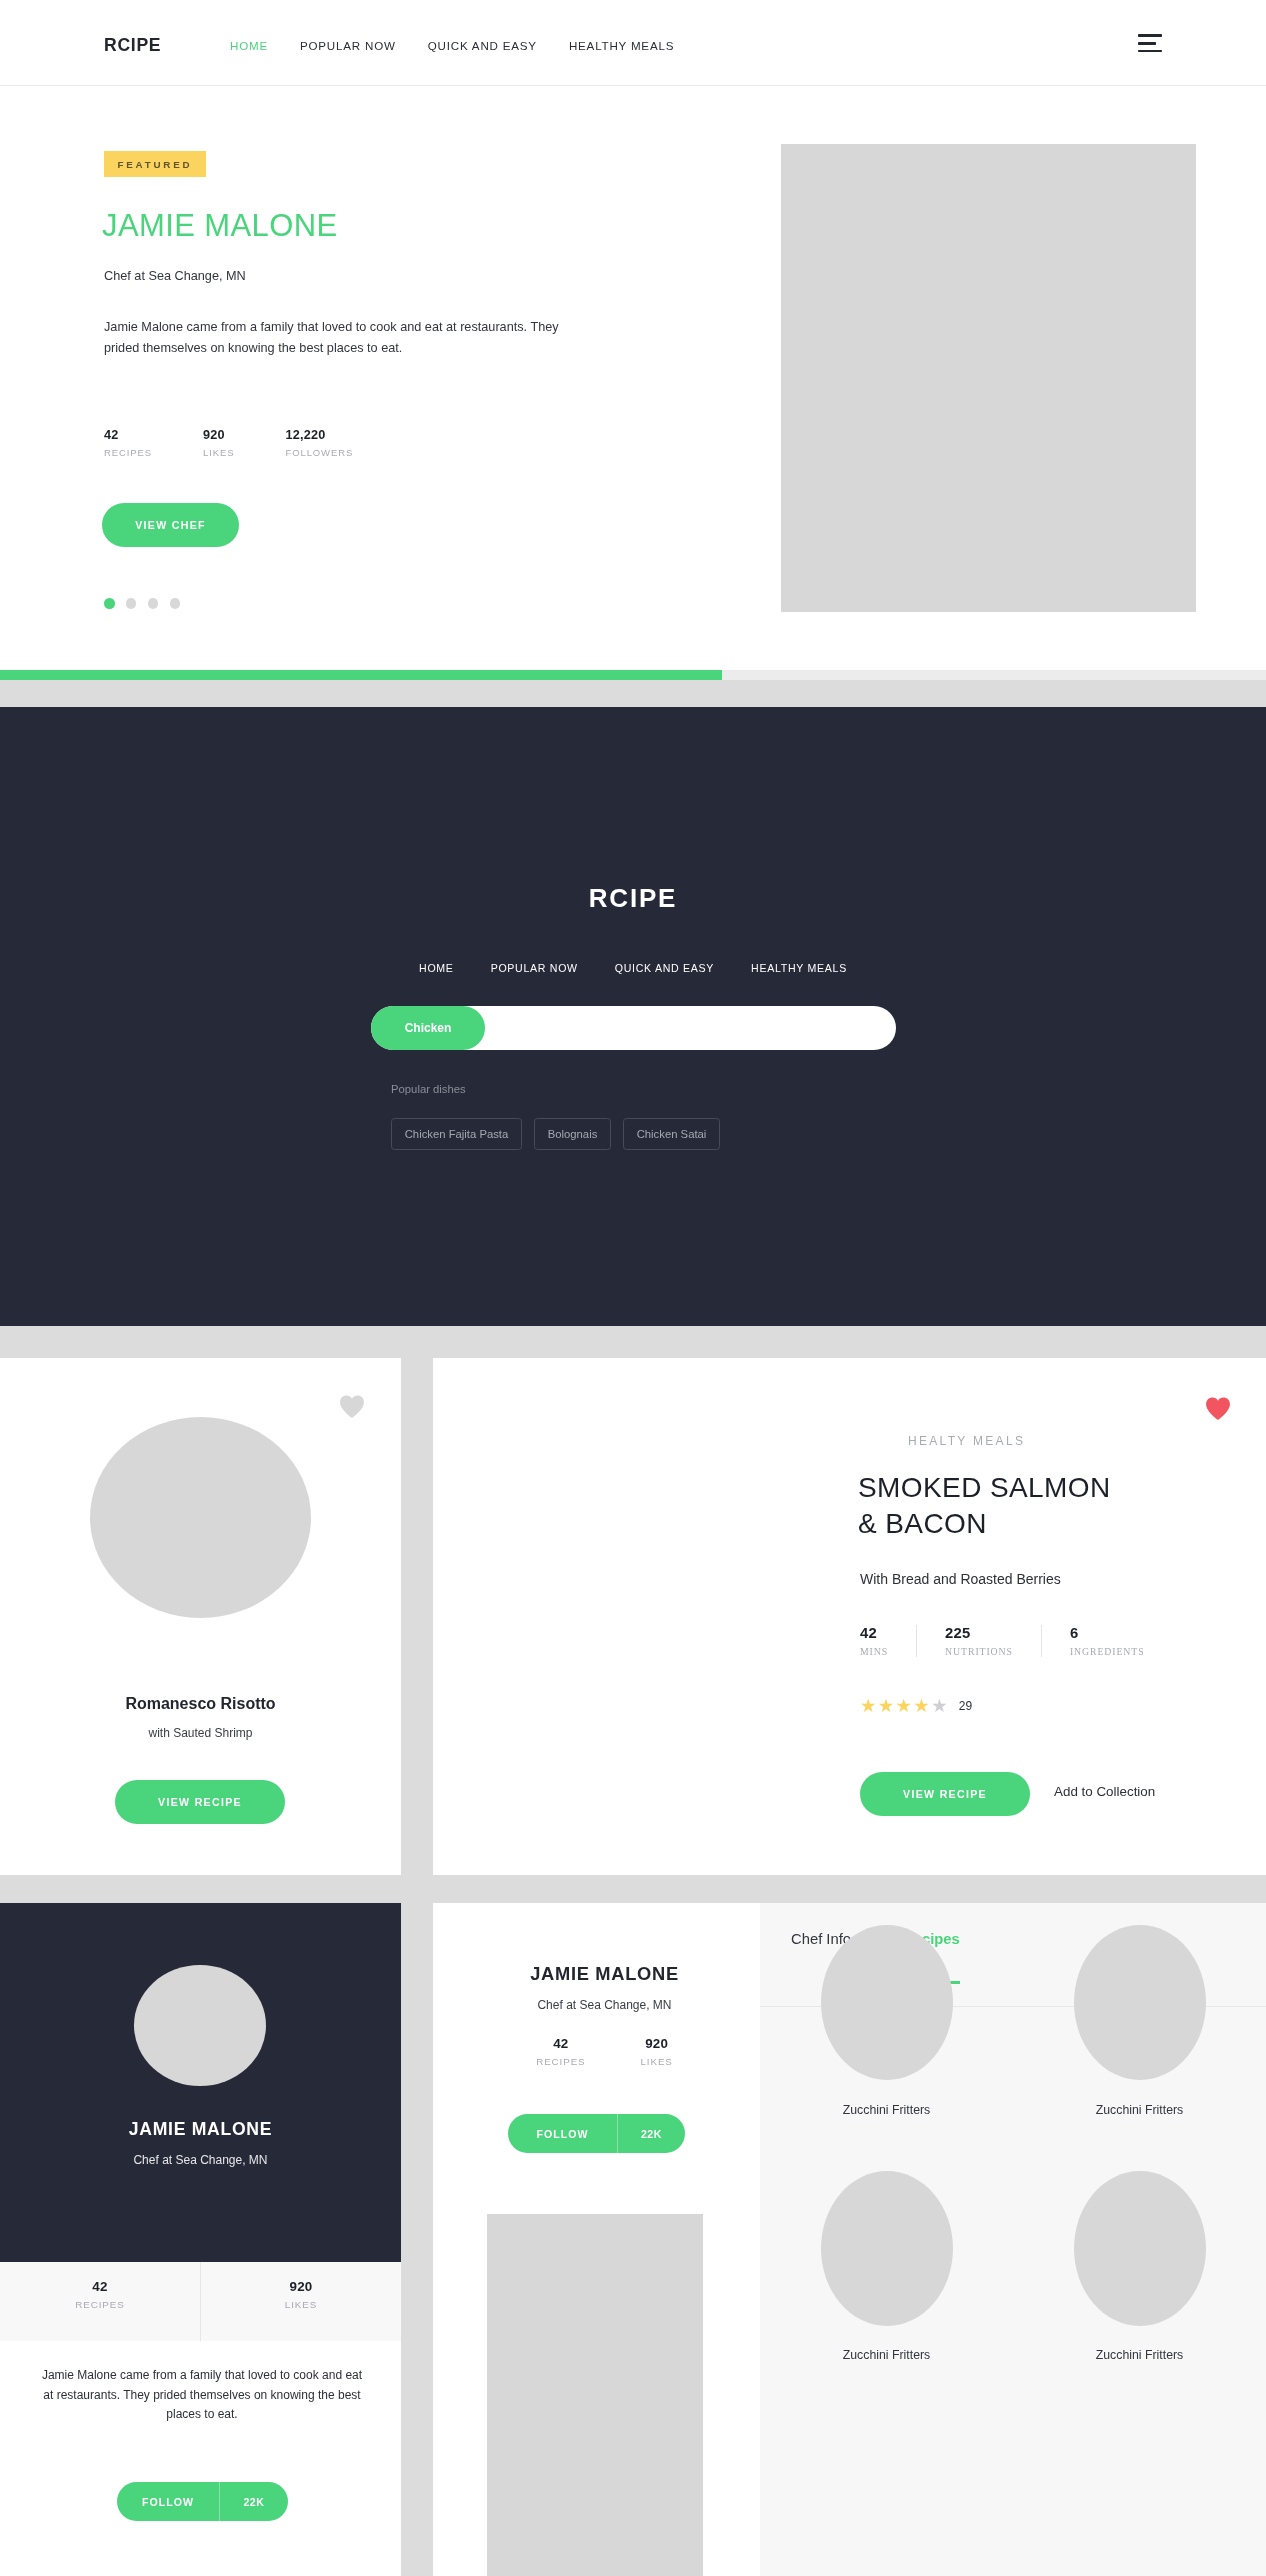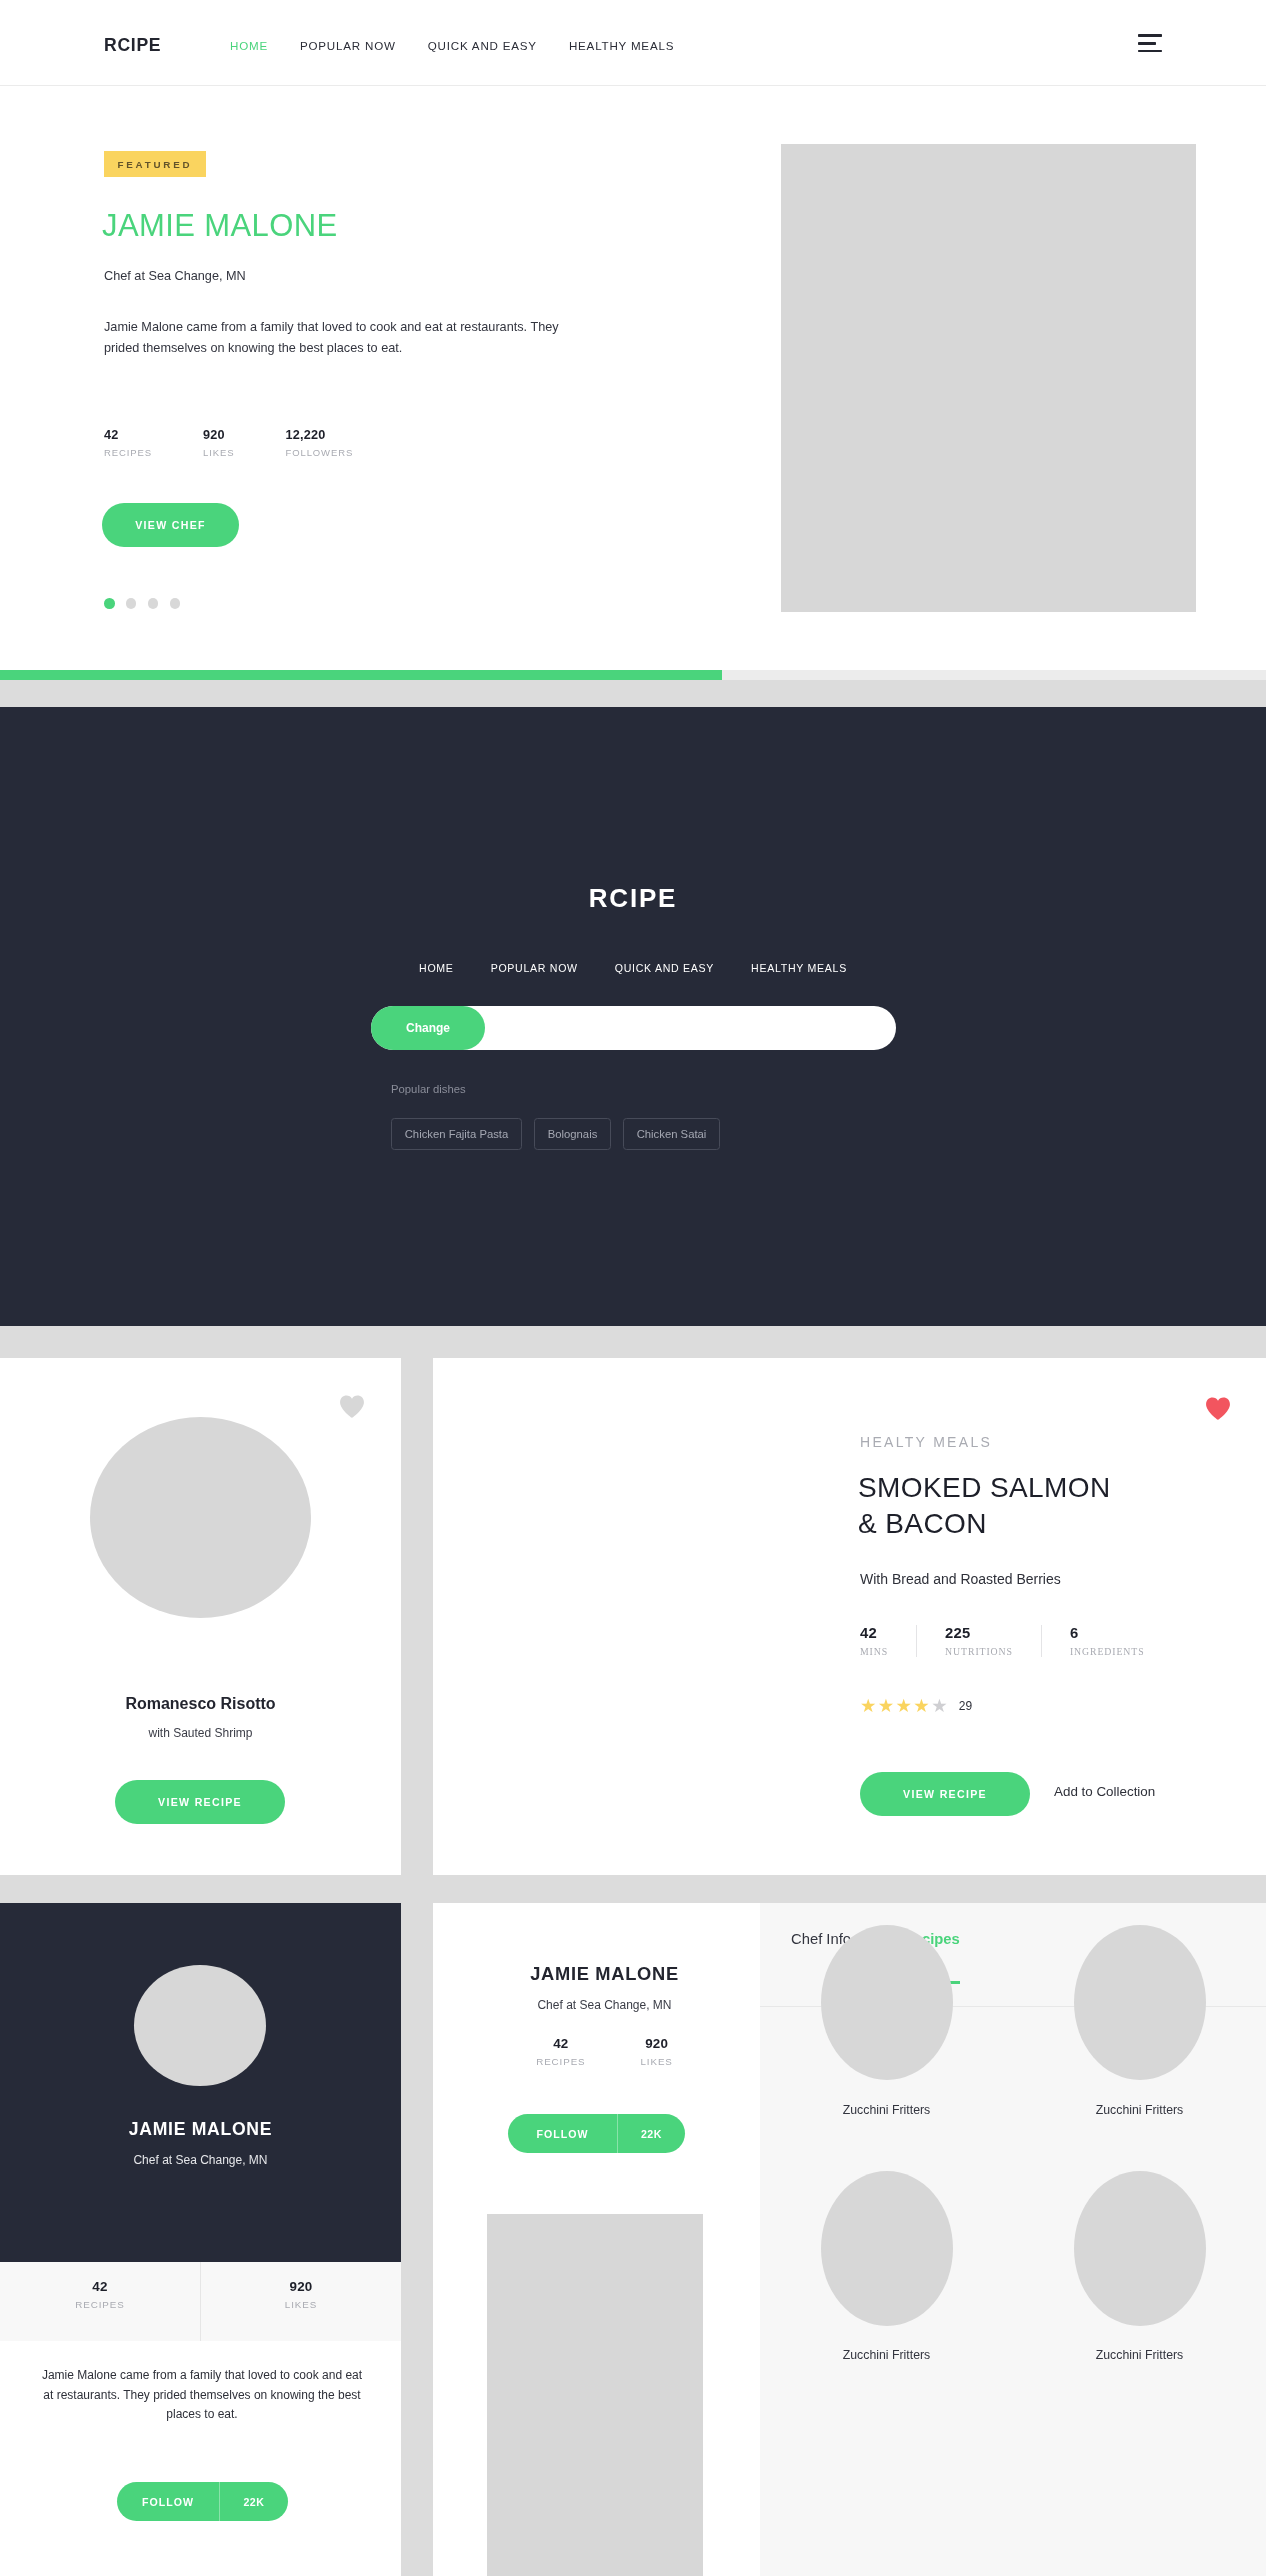--- a/index.html
+++ b/index.html
@@ -154,22 +154,22 @@
   }
   .risotto-btn {
     position: absolute; left: 115px; top: 1780px; width: 170px; height: 44px;
   }
 
   .card-salmon {
     position: absolute; left: 433px; top: 1358px; width: 833px; height: 517px;
     background: #ffffff;
   }
   .salmon-cat {
-    position: absolute; left: 860px; top: 1434px;
-    font-size: 14px; letter-spacing: 2.3px; color: #a9abb2;
+    position: absolute; left: 908px; top: 1434px;
+    font-size: 12px; letter-spacing: 2.3px; color: #a9abb2;
   }
   .salmon-title {
     position: absolute; left: 858px; top: 1470px; width: 394px;
     font-size: 28px; font-weight: 300; line-height: 1.28; color: #1d1f29; letter-spacing: 0.4px;
   }
   .salmon-sub {
     position: absolute; left: 860px; top: 1571px;
     font-size: 14px; color: #2e3039;
   }
   .salmon-stats { position: absolute; left: 860px; top: 1625px; display: flex; }
@@ -357,21 +357,21 @@
 <div class="dark-logo">RCIPE</div>
 
 <nav class="dark-nav">
   <a href="#">HOME</a>
   <a href="#">POPULAR NOW</a>
   <a href="#">QUICK AND EASY</a>
   <a href="#">HEALTHY MEALS</a>
 </nav>
 
 <div class="search-wrap">
-  <button class="search-btn">Change</button>
+  <button class="search-btn">Chicken</button>
 </div>
 
 <div class="popular-label">Popular dishes</div>
 
 <div class="chips">
   <button class="chip">Chicken Fajita Pasta</button>
   <button class="chip">Bolognais</button>
   <button class="chip">Chicken Satai</button>
 </div>
 

